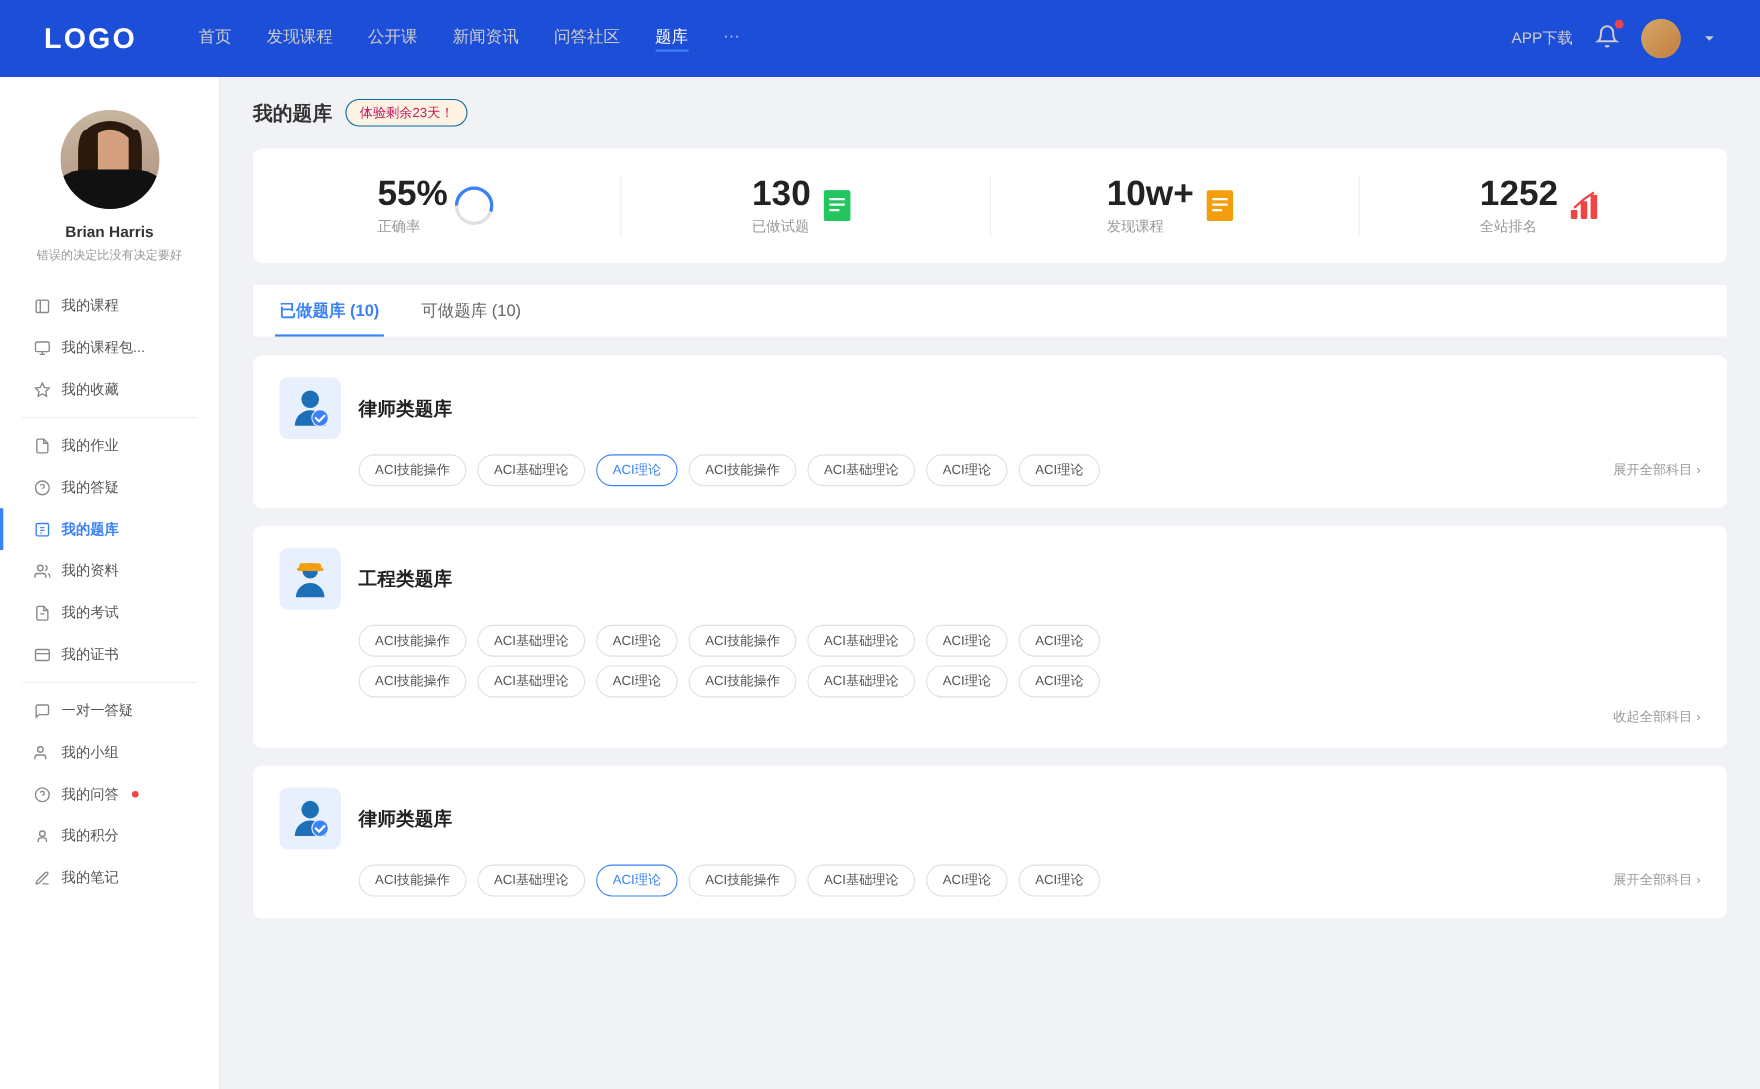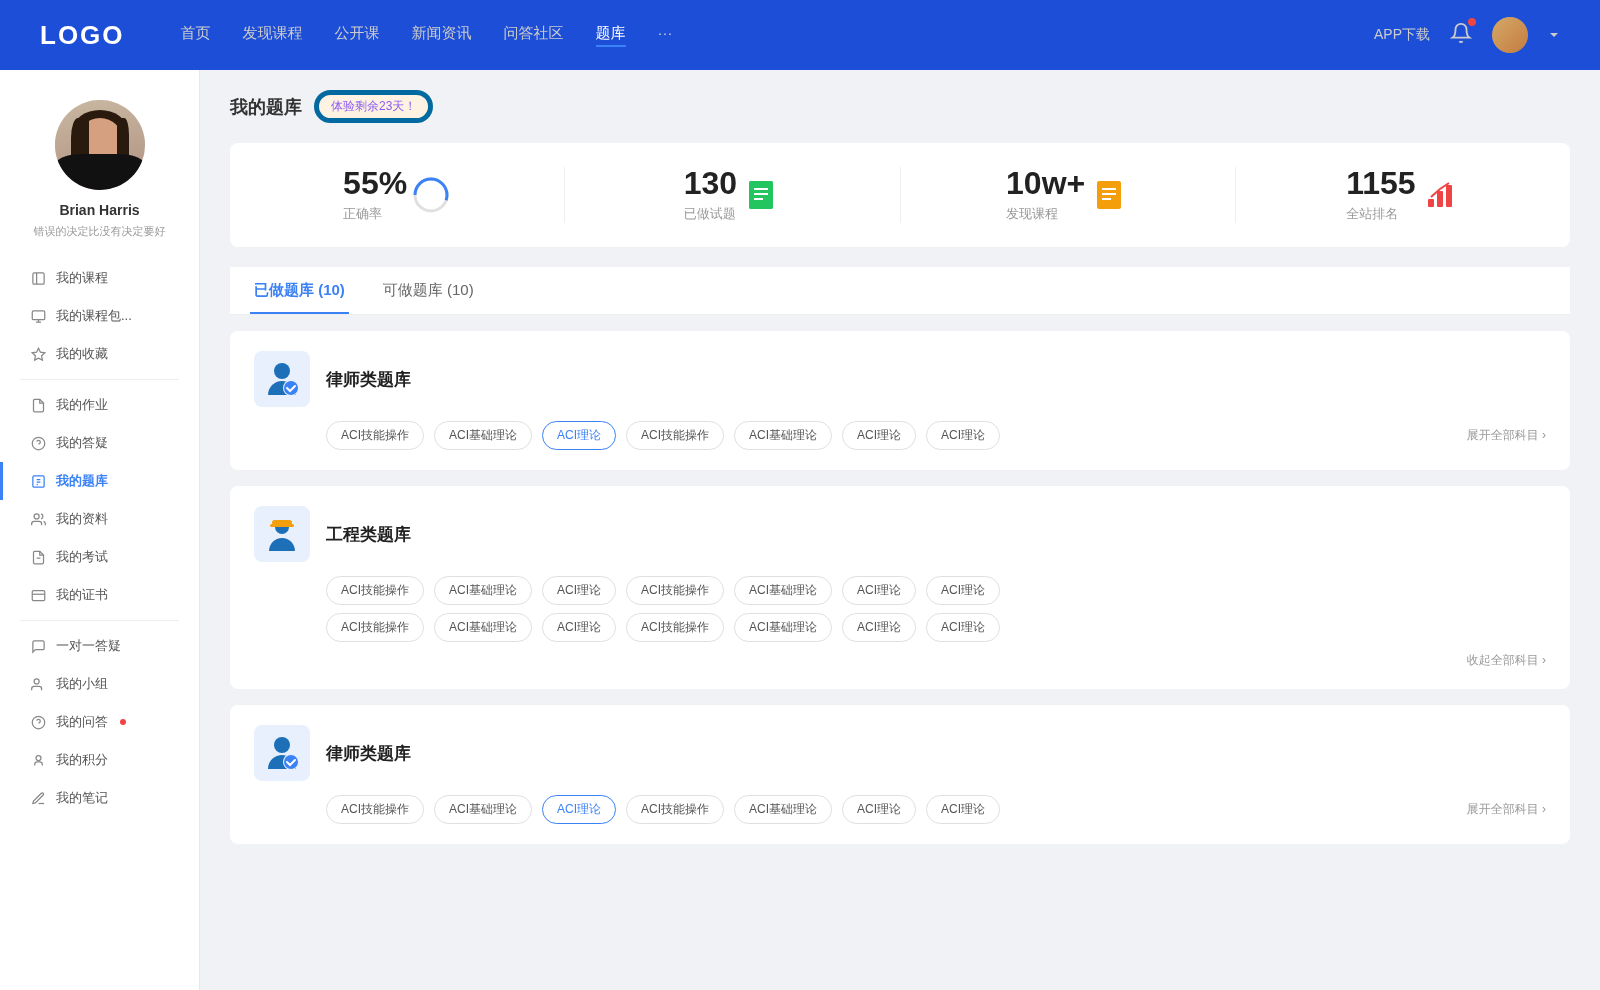--- a/index.html
+++ b/index.html
@@ -177,22 +177,22 @@
       gap: 12px;
       margin-bottom: 20px;
     }
     .page-title-text {
       font-size: 18px;
       font-weight: 600;
       color: #333;
     }
     .trial-badge {
       background: #fef3e2;
-      color: #8b5cf6;
-      border: 5px solid #0369a1;
+      color: #be185d;
+      border: 1px solid #0369a1;
       border-radius: 20px;
       padding: 3px 12px;
       font-size: 12px;
     }
 
     
     .stats-card {
       background: #fff;
       border-radius: 8px;
       padding: 24px 0;
@@ -563,21 +563,21 @@
             <rect x="4" y="2" width="24" height="28" rx="2" fill="#f59e0b"></rect>
             <line x1="9" y1="10" x2="23" y2="10" stroke="#fff" stroke-width="2"></line>
             <line x1="9" y1="15" x2="23" y2="15" stroke="#fff" stroke-width="2"></line>
             <line x1="9" y1="20" x2="18" y2="20" stroke="#fff" stroke-width="2"></line>
           </svg>
         </div>
       </div>
 
       <div class="stat-item">
         <div class="stat-value-wrap">
-          <div class="stat-value">1155</div>
+          <div class="stat-value">1252</div>
           <div class="stat-label">全站排名</div>
         </div>
         <div class="stat-icon">
           <svg width="32" height="32" viewBox="0 0 32 32">
             <rect x="4" y="20" width="6" height="8" rx="1" fill="#ef4444"></rect>
             <rect x="13" y="12" width="6" height="16" rx="1" fill="#ef4444"></rect>
             <rect x="22" y="6" width="6" height="22" rx="1" fill="#ef4444"></rect>
             <polyline points="7,18 16,10 25,4" stroke="#ef4444" stroke-width="2" fill="none"></polyline>
           </svg>
         </div>

